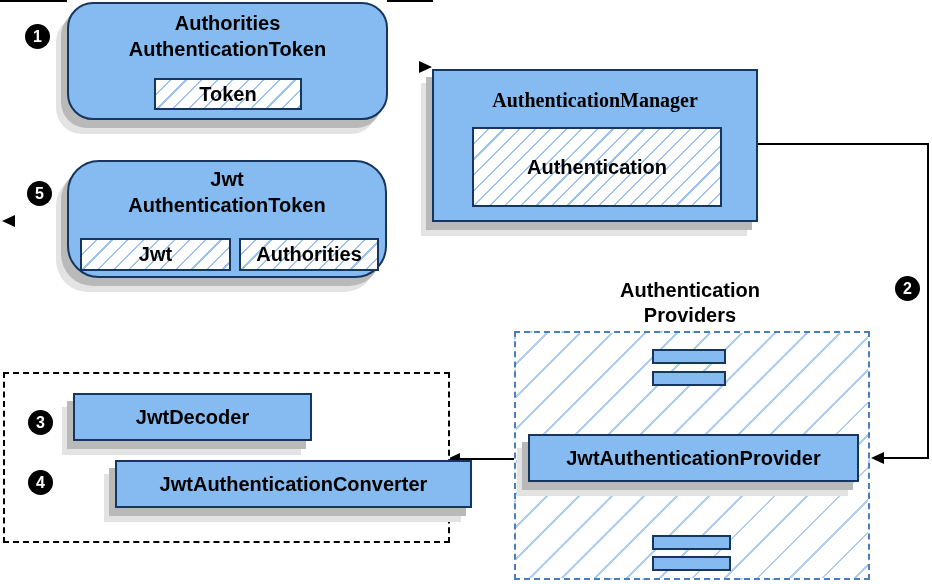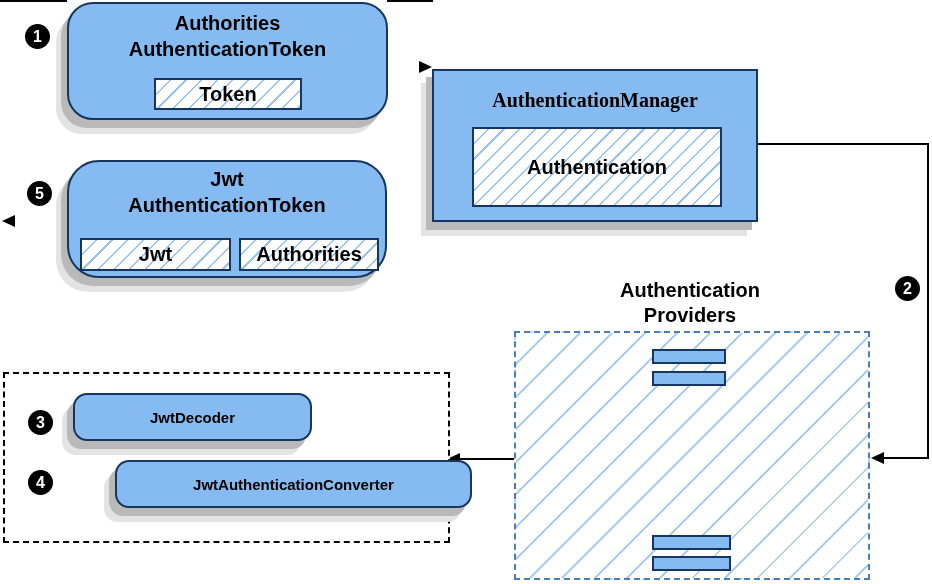--- a/index.html
+++ b/index.html
@@ -28,21 +28,21 @@
   }
   .chip{
     position:absolute;
     background:
       repeating-linear-gradient(135deg,#ffffff 0 9.5px,var(--hatch-line,#9CC3EE) 9.5px 11px);
     border:2px solid var(--box-border,#16365F);
     box-sizing:border-box;
     display:flex;align-items:center;justify-content:center;
     font-size:20px;
   }
-  .flexcenter{display:flex;align-items:center;justify-content:center;font-size:15px;border-radius:14px;}
+  .flexcenter{display:flex;align-items:center;justify-content:center;font-size:20px;}
   .group-dashed-black{
     position:absolute;
     border:2px dashed var(--dashed-border,#000);
     box-sizing:border-box;
     background:#ffffff;
   }
   .group-dashed-blue{
     position:absolute;
     border:2px dashed var(--providers-border,#4A7EBB);
     box-sizing:border-box;
@@ -139,20 +139,21 @@
     <div class="chip" style="left:170px;top:76px;width:140px;height:33px;text-align:right;">Authorities</div>
   </div>
 
   <div class="node flexcenter" style="left:73px;top:393px;width:239px;height:48px;">JwtDecoder</div>
 
   <div class="node flexcenter" style="left:71px;top:460px;width:357px;height:48px;margin-left:44px;">JwtAuthenticationConverter</div>
 
   <div class="bar" style="left:652px;top:349px;width:74px;height:15px;"></div>
   <div class="bar" style="left:652px;top:371px;width:74px;height:15px;"></div>
 
+  <div class="node flexcenter" style="left:528px;top:434px;width:331px;height:48px;">JwtAuthenticationProvider</div>
 
   <div class="bar" style="left:652px;top:535px;width:79px;height:15px;"></div>
   <div class="bar" style="left:652px;top:556px;width:79px;height:15px;"></div>
 
   <div class="badge" style="left:25px;top:24px;">1</div>
   <div class="badge" style="left:895px;top:276px;">2</div>
   <div class="badge" style="left:28px;top:410px;">3</div>
   <div class="badge" style="left:28px;top:470px;">4</div>
   <div class="badge" style="left:27px;top:181px;">5</div>
 

